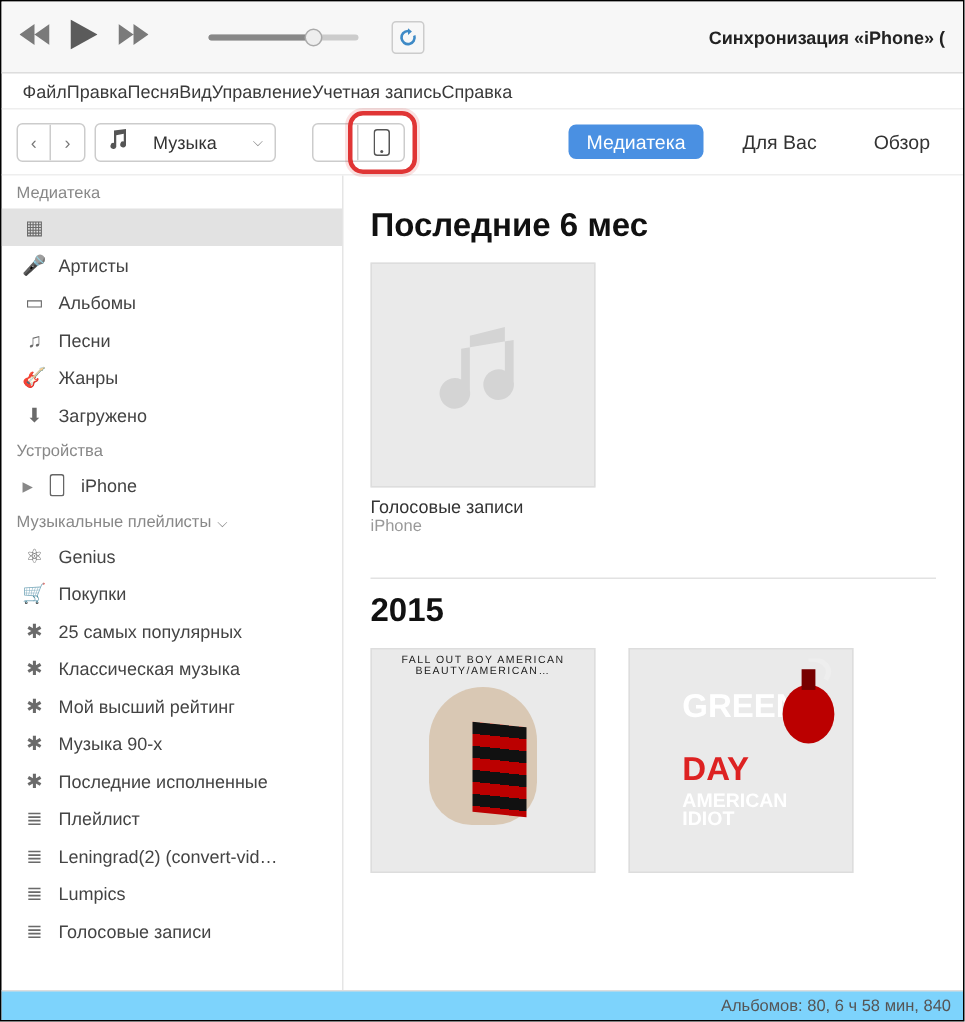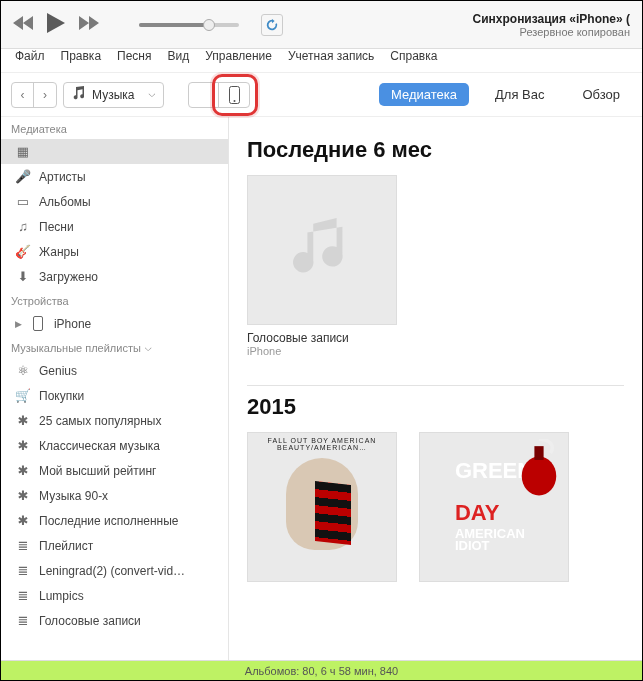--- a/index.html
+++ b/index.html
@@ -12,29 +12,29 @@
   .volume { display: flex; align-items: center; margin-left: 40px; gap: 6px; }
   .vol-track { width: 100px; height: 4px; background: #ccc; border-radius: 2px; position: relative; }
   .vol-fill { position: absolute; left: 0; top: 0; bottom: 0; width: 70%; background: #888; border-radius: 2px; }
   .vol-knob { position: absolute; left: 70%; top: 50%; width: 12px; height: 12px; background: #eee; border: 1px solid #aaa; border-radius: 50%; transform: translate(-50%, -50%); }
   .sync-icon { margin-left: 22px; width: 22px; height: 22px; border: 1px solid #ccc; border-radius: 3px; display: flex; align-items: center; justify-content: center; color: #3e8ac6; font-size: 13px;}
   .sync-text { margin-left: auto; text-align: right; font-size: 12px; }
   .sync-text .line1 { font-weight: 600; color: #222; }
   .sync-text .line2 { color: #777; font-size: 11px; }
   
   
-  .menu-bar { height: 24px; display: flex; align-items: flex-start; gap: 16px; padding: 0 14px; font-size: 12px; color: #3a3a3a; border-bottom: 1px solid #eee; }
+  .menu-bar { height: 24px; display: flex; align-items: center; padding: 0 14px; font-size: 12px; color: #3a3a3a; border-bottom: 1px solid #eee; }
   .menu-bar span { cursor: pointer; }
   
   
   .toolbar { height: 44px; display: flex; align-items: center; padding: 0 10px; gap: 6px; border-bottom: 1px solid #eee; }
   .nav-pair { display: flex; border: 1px solid #ccc; border-radius: 4px; overflow: hidden; }
   .nav-pair span { width: 22px; height: 24px; display: flex; align-items: center; justify-content: center; color: #777; font-size: 12px; }
   .nav-pair span:first-child { border-right: 1px solid #ccc; }
-  .lib-chip { display: flex; align-items: center; gap: 8px; border: 1px solid #ccc; border-radius: 4px; height: 26px; padding: 0 8px; font-size: 12px; }
+  .lib-chip { display: flex; align-items: center; gap: 18px; border: 1px solid #ccc; border-radius: 4px; height: 26px; padding: 0 8px; font-size: 12px; }
   .device-btn-wrap { position: relative; margin-left: 18px; }
   .seg { display:flex; border:1px solid #ccc; border-radius:4px; overflow:hidden; height:26px; }
   .seg .segcell { display:flex; align-items:center; justify-content:center; width:30px; color:#555; }
   .seg .segcell:first-child { border-right:1px solid #ccc; }
   .highlight-ring { position:absolute; top:-8px; right:-8px; bottom:-8px; width:46px; left:auto; border:3px solid #e03535; border-radius:10px; box-shadow:0 0 0 2px rgba(224,53,53,.15);}
   .tabs { margin-left: auto; display: flex; align-items: center; gap: 14px; font-size: 13px; }
   .tab { padding: 4px 12px; border-radius: 5px; color: #333; cursor: pointer; }
   .tab.active { background: #4a90e2; color: #fff; }
   
   
@@ -59,21 +59,21 @@
   
   .cover-fob { background:#e7e4df; position:relative;}
   .cover-fob .face { position:absolute; left:50%; top:48%; transform:translate(-50%,-50%); width:72px; height:92px; background:#d9c8b4; border-radius:38px 38px 30px 30px; }
   .cover-fob .flag { position:absolute; left:45%; top:34%; width:36px; height:60px; background:repeating-linear-gradient(#111 0 8px,#b00 8px 16px); transform:skewY(6deg);}
   .cover-fob .txt { position:absolute; top:4px; width:100%; text-align:center; font-size:7px; letter-spacing:1px; color:#222;}
   .cover-gd { background:#000; color:#fff; display:flex; align-items:flex-start; padding:6px;}
   .cover-gd .gdtxt { font-family: Arial Black, sans-serif; font-weight:900; font-size:22px; line-height:0.95; }
   .cover-gd .gren { position:absolute; right:6px; top:6px; width:46px; height:58px;}
   
   
-  .status-bar { position: absolute; bottom: 0; left: 0; right: 0; height: 20px; background: #bef264; border-top: 1px solid #ddd; font-size: 11px; color: #555; display: flex; align-items: center; justify-content: center; padding: 0 8px; }
+  .status-bar { position: absolute; bottom: 0; left: 0; right: 0; height: 20px; background: #7dd3fc; border-top: 1px solid #ddd; font-size: 11px; color: #555; display: flex; align-items: center; justify-content: flex-end; padding: 0 8px; }
 </style>
 </head>
 <body>
 
 <div class="player-bar">
   <div class="play-controls">
     <span class="ctrl">
       <svg width="20" height="14" viewBox="0 0 20 14">
           <path d="M10 0 L0 7 L10 14 Z M20 0 L10 7 L20 14 Z" fill="#7a7a7a"></path>
         </svg>
@@ -95,21 +95,20 @@
       <div class="vol-knob"></div>
     </div>
   </div>
   <div class="sync-icon">
     <svg width="14" height="14" viewBox="0 0 16 16">
         <path d="M8 2a6 6 0 1 0 5.7 4.1l-1.8.8A4 4 0 1 1 8 4v2l3-2.5L8 1z" fill="#3e8ac6"></path>
       </svg>
   </div>
   <div class="sync-text">
     <div class="line1">Синхронизация «iPhone» (</div>
-    <div class="line2">Резервное копирован</div>
   </div>
 </div>
 
 <div class="menu-bar">
   <span>Файл</span>
   <span>Правка</span>
   <span>Песня</span>
   <span>Вид</span>
   <span>Управление</span>
   <span>Учетная запись</span>

